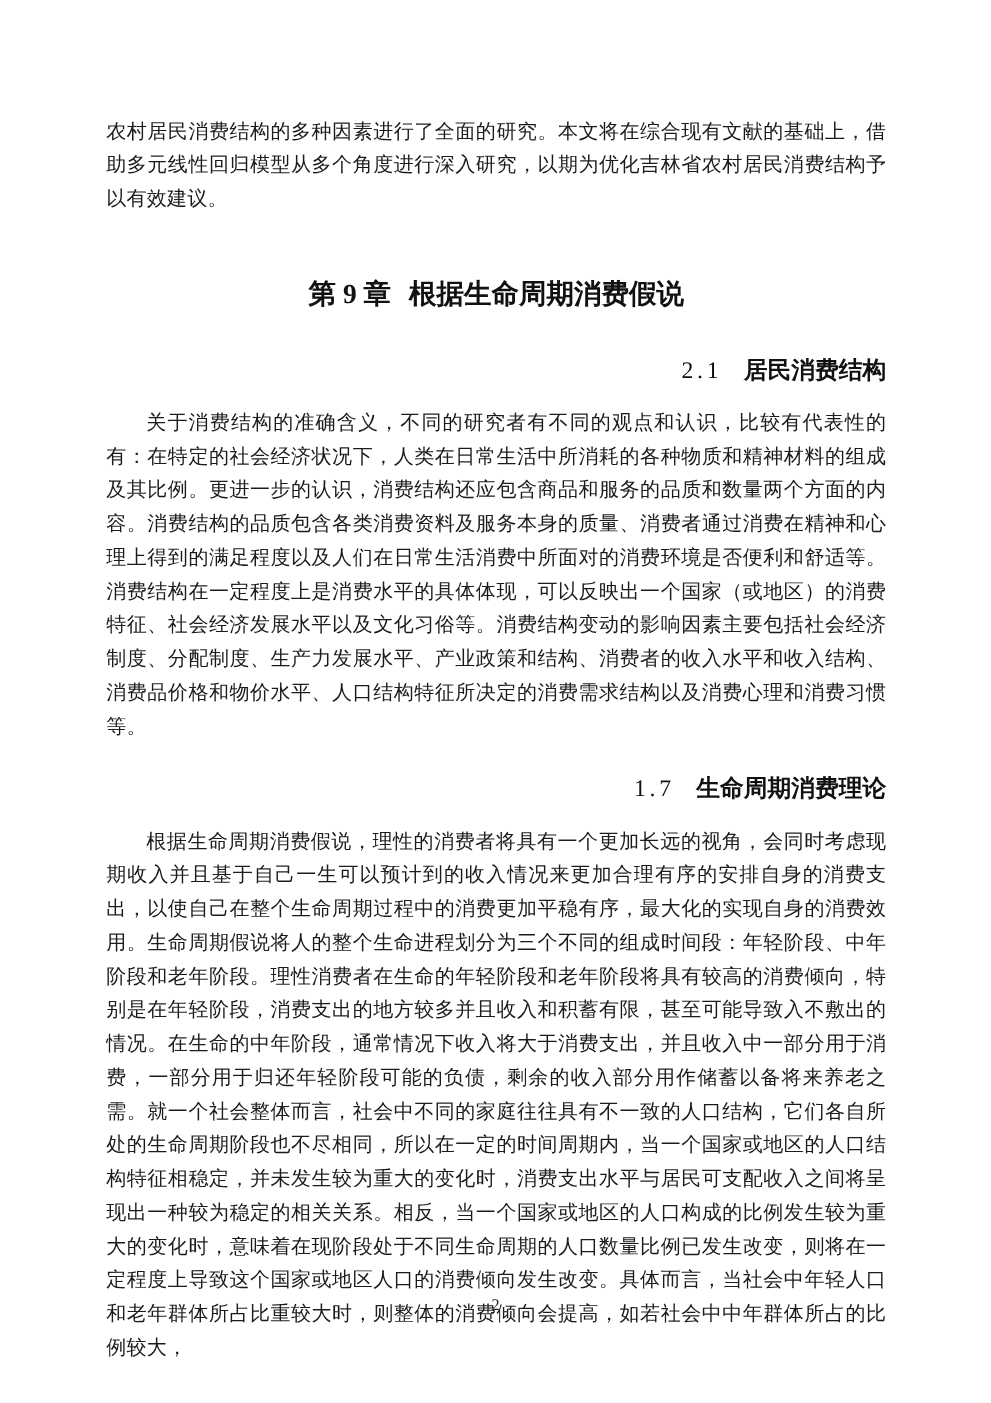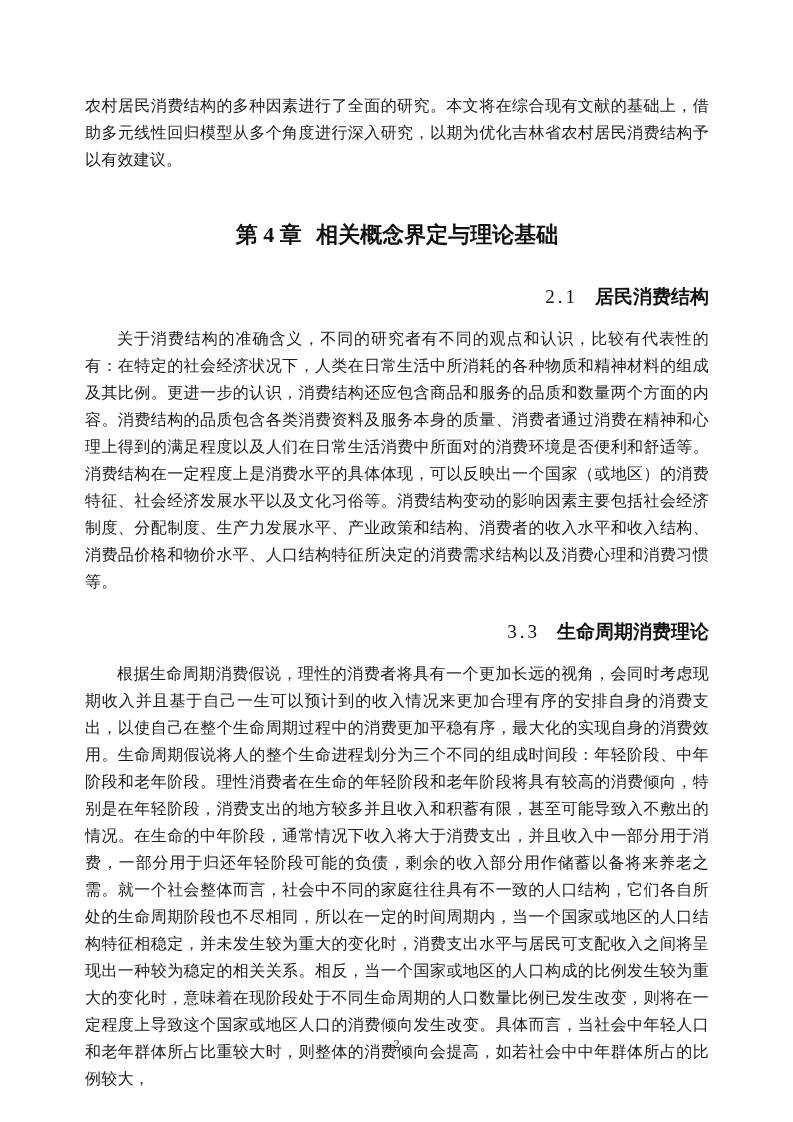--- a/index.html
+++ b/index.html
@@ -79,32 +79,32 @@
   }
 </style>
 </head>
 <body>
 
 <div class="page">
 
   <p class="body-text">农村居民消费结构的多种因素进行了全面的研究。本文将在综合现有文献的基础上，借助多元线性回归模型从多个角度进行深入研究，以期为优化吉林省农村居民消费结构予以有效建议。</p>
 
   <h1 class="chapter-heading">
-    <span class="chapter-label">第 4 章</span><span>相关概念界定与理论基础</span>
+    <span class="chapter-label">第 9 章</span><span>根据生命周期消费假说</span>
   </h1>
 
   <section>
     <h2 class="section-heading">
       <span class="sec-num">2.1</span><span class="sec-title">居民消费结构</span>
     </h2>
     <p class="body-text indented section-para">关于消费结构的准确含义，不同的研究者有不同的观点和认识，比较有代表性的有：在特定的社会经济状况下，人类在日常生活中所消耗的各种物质和精神材料的组成及其比例。更进一步的认识，消费结构还应包含商品和服务的品质和数量两个方面的内容。消费结构的品质包含各类消费资料及服务本身的质量、消费者通过消费在精神和心理上得到的满足程度以及人们在日常生活消费中所面对的消费环境是否便利和舒适等。消费结构在一定程度上是消费水平的具体体现，可以反映出一个国家（或地区）的消费特征、社会经济发展水平以及文化习俗等。消费结构变动的影响因素主要包括社会经济制度、分配制度、生产力发展水平、产业政策和结构、消费者的收入水平和收入结构、消费品价格和物价水平、人口结构特征所决定的消费需求结构以及消费心理和消费习惯等。</p>
   </section>
 
   <section>
     <h2 class="section-heading second">
-      <span class="sec-num">3.3</span><span class="sec-title">生命周期消费理论</span>
+      <span class="sec-num">1.7</span><span class="sec-title">生命周期消费理论</span>
     </h2>
     <p class="body-text indented section-para">根据生命周期消费假说，理性的消费者将具有一个更加长远的视角，会同时考虑现期收入并且基于自己一生可以预计到的收入情况来更加合理有序的安排自身的消费支出，以使自己在整个生命周期过程中的消费更加平稳有序，最大化的实现自身的消费效用。生命周期假说将人的整个生命进程划分为三个不同的组成时间段：年轻阶段、中年阶段和老年阶段。理性消费者在生命的年轻阶段和老年阶段将具有较高的消费倾向，特别是在年轻阶段，消费支出的地方较多并且收入和积蓄有限，甚至可能导致入不敷出的情况。在生命的中年阶段，通常情况下收入将大于消费支出，并且收入中一部分用于消费，一部分用于归还年轻阶段可能的负债，剩余的收入部分用作储蓄以备将来养老之需。就一个社会整体而言，社会中不同的家庭往往具有不一致的人口结构，它们各自所处的生命周期阶段也不尽相同，所以在一定的时间周期内，当一个国家或地区的人口结构特征相稳定，并未发生较为重大的变化时，消费支出水平与居民可支配收入之间将呈现出一种较为稳定的相关关系。相反，当一个国家或地区的人口构成的比例发生较为重大的变化时，意味着在现阶段处于不同生命周期的人口数量比例已发生改变，则将在一定程度上导致这个国家或地区人口的消费倾向发生改变。具体而言，当社会中年轻人口和老年群体所占比重较大时，则整体的消费倾向会提高，如若社会中中年群体所占的比例较大，</p>
   </section>
 
   <div class="page-number">2</div>
 
 </div>
 
 </body></html>

